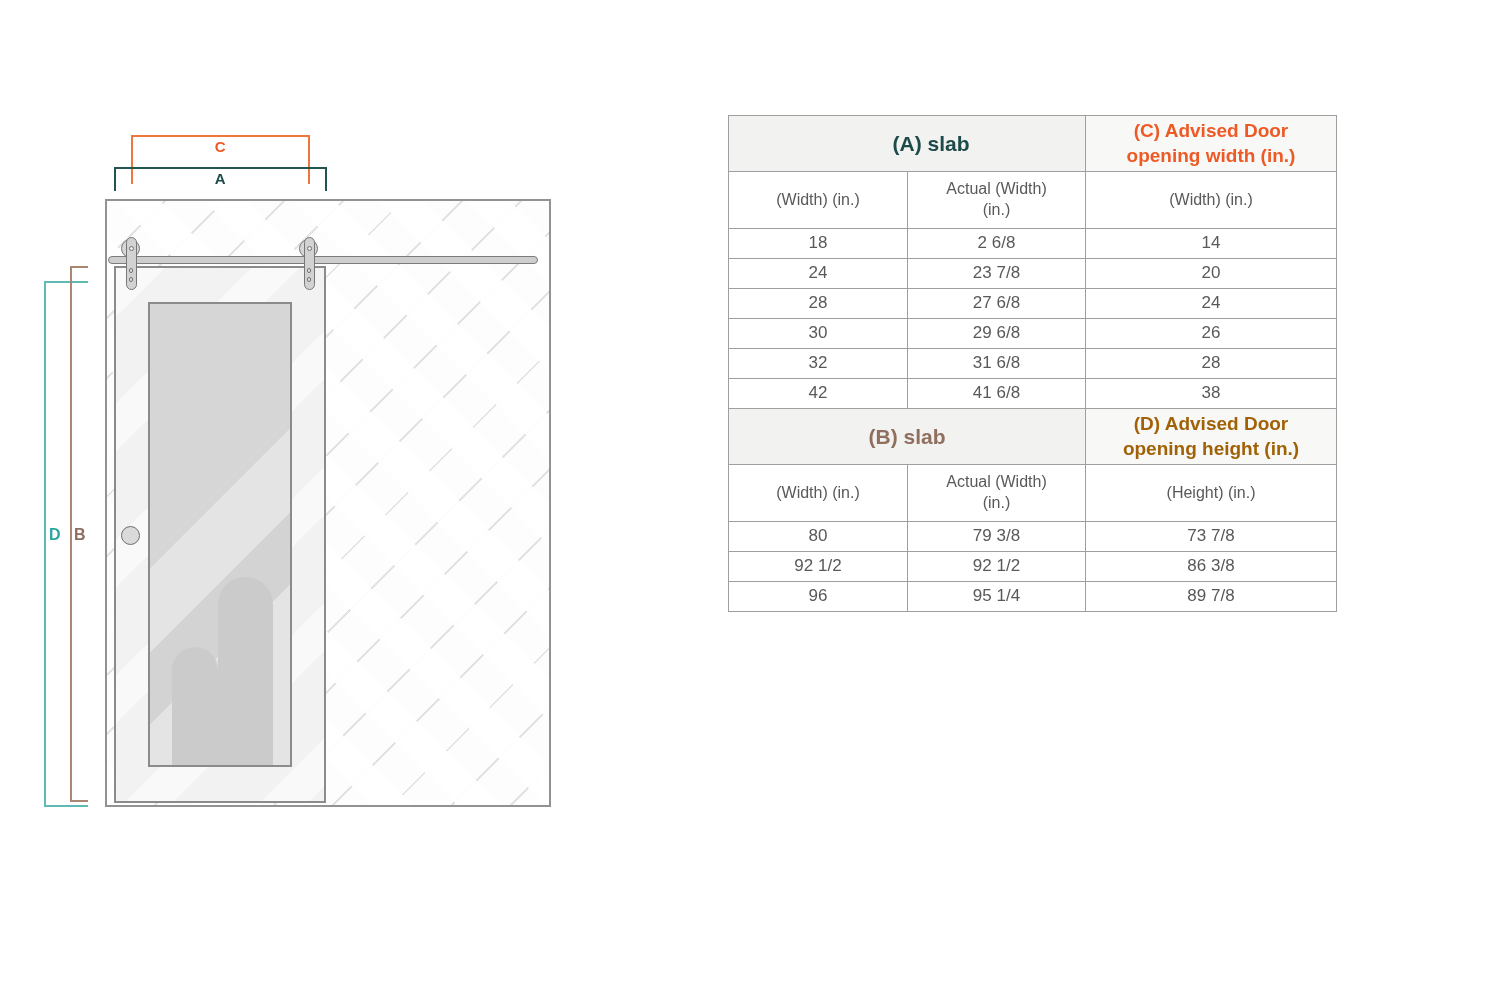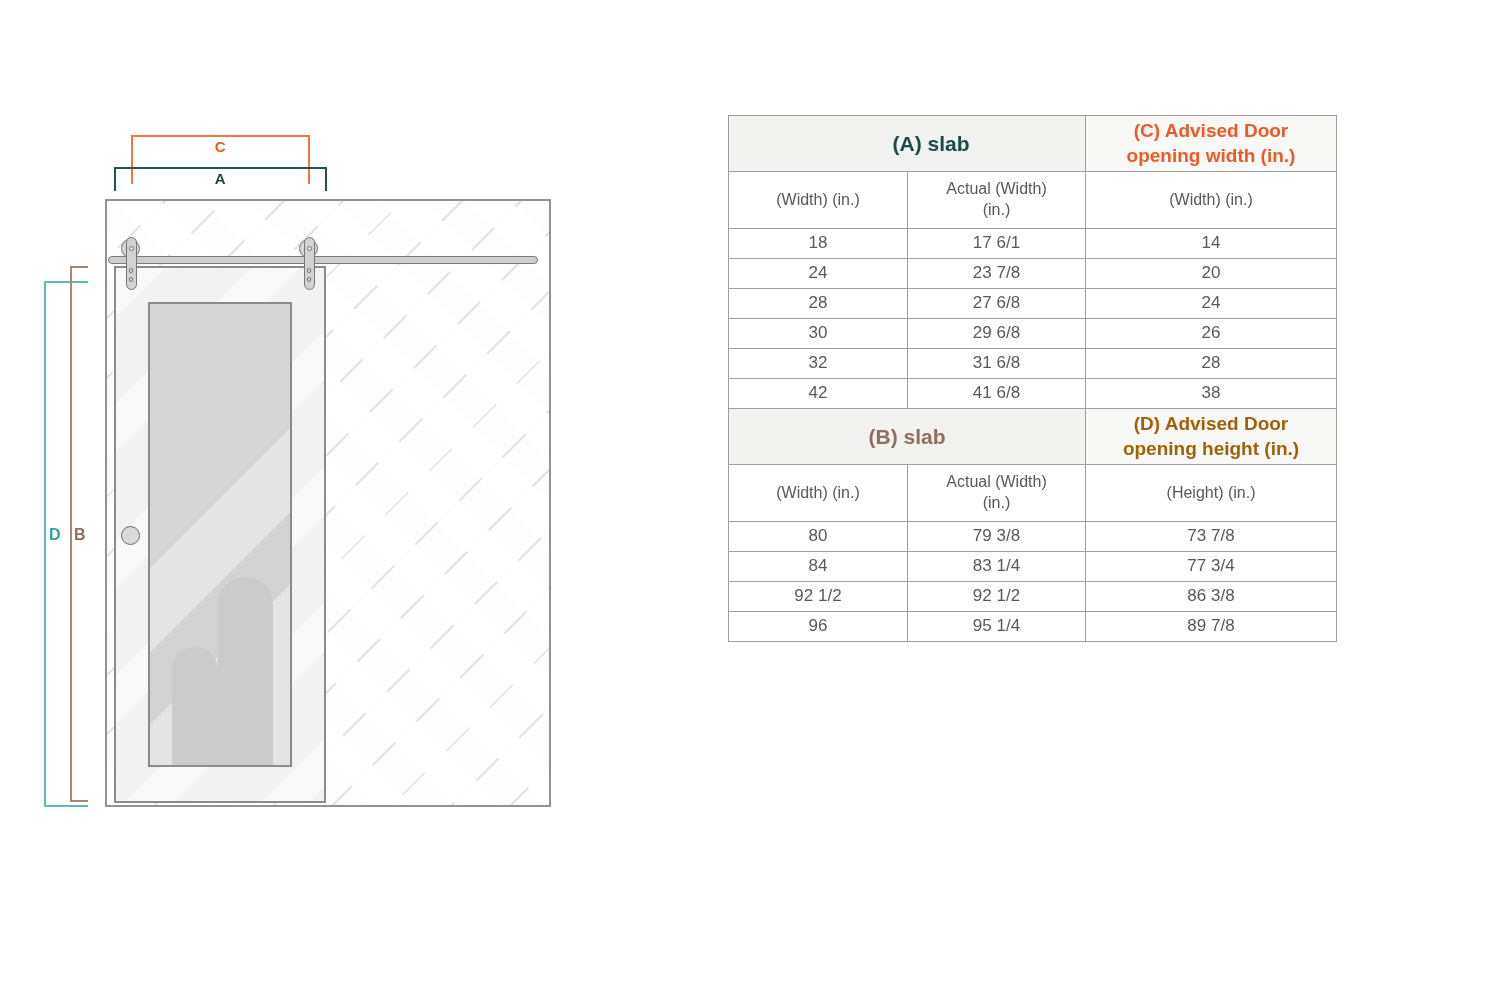--- a/index.html
+++ b/index.html
@@ -128,21 +128,21 @@
       <td colspan="2" class="cell-slab slab-a">(A) slab</td>
       <td class="cell-advised advised-c">(C) Advised Door opening width (in.)</td>
     </tr>
     <tr class="row-colhead">
       <td>(Width) (in.)</td>
       <td>Actual (Width) (in.)</td>
       <td>(Width) (in.)</td>
     </tr>
     <tr class="row-data">
       <td>18</td>
-      <td>17 6/1</td>
+      <td>2 6/8</td>
       <td>14</td>
     </tr>
     <tr class="row-data">
       <td>24</td>
       <td>23 7/8</td>
       <td>20</td>
     </tr>
     <tr class="row-data">
       <td>28</td>
       <td>27 6/8</td>
@@ -172,25 +172,20 @@
       <td>(Width) (in.)</td>
       <td>Actual (Width) (in.)</td>
       <td>(Height) (in.)</td>
     </tr>
     <tr class="row-data">
       <td>80</td>
       <td>79 3/8</td>
       <td>73 7/8</td>
     </tr>
     <tr class="row-data">
-      <td>84</td>
-      <td>83 1/4</td>
-      <td>77 3/4</td>
-    </tr>
-    <tr class="row-data">
       <td>92 1/2</td>
       <td>92 1/2</td>
       <td>86 3/8</td>
     </tr>
     <tr class="row-data">
       <td>96</td>
       <td>95 1/4</td>
       <td>89 7/8</td>
     </tr>
   </tbody>

